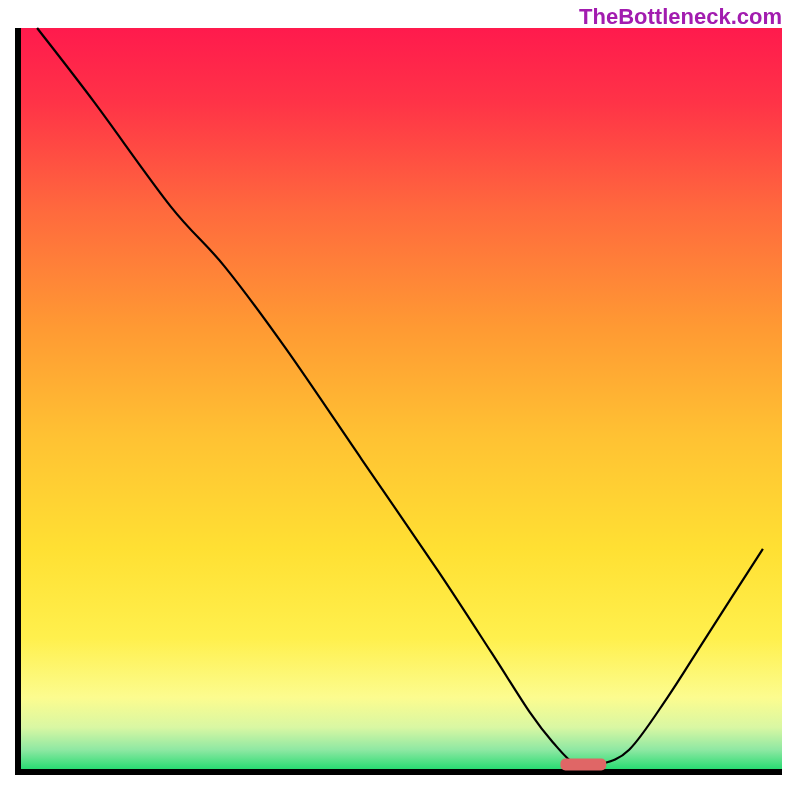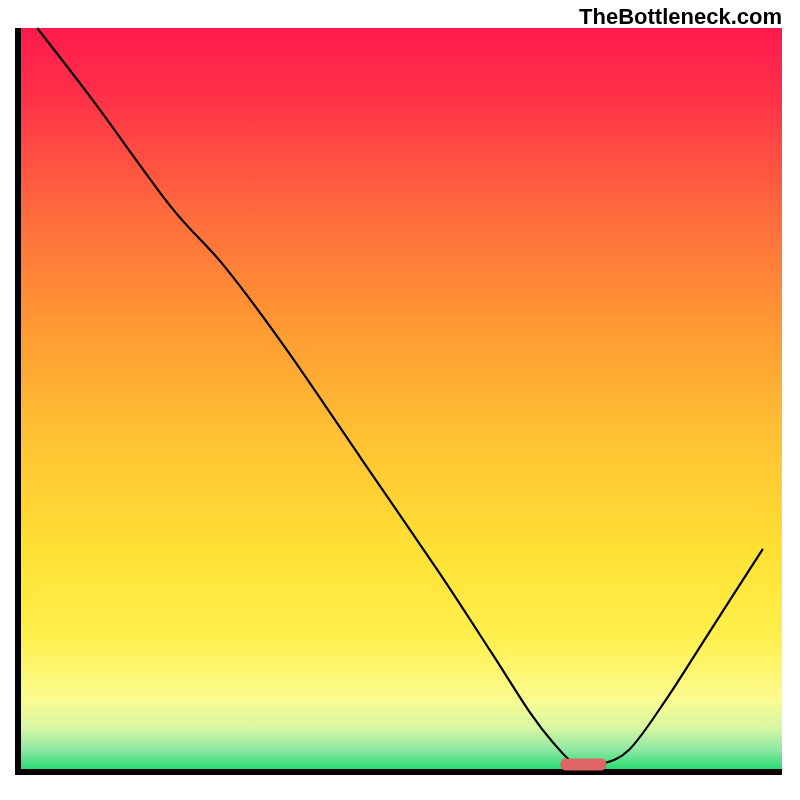--- a/index.html
+++ b/index.html
@@ -14,21 +14,21 @@
     position: relative;
     width: 800px;
     height: 800px;
   }
   .watermark {
     position: absolute;
     top: 4px;
     right: 18px;
     font-size: 22px;
     font-weight: bold;
-    color: #000000;
+    color: #a21caf;
     z-index: 10;
   }
   svg {
     display: block;
   }
 </style>
 </head>
 <body>
 
 <div class="chart-container">

